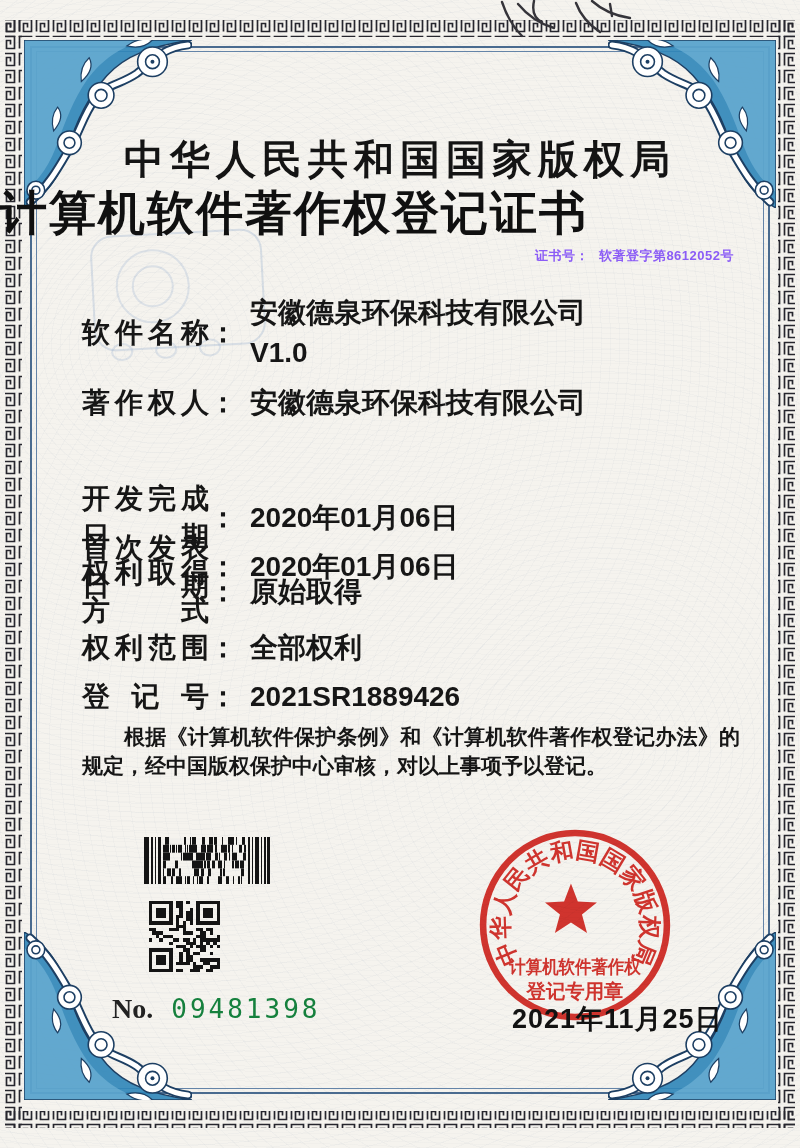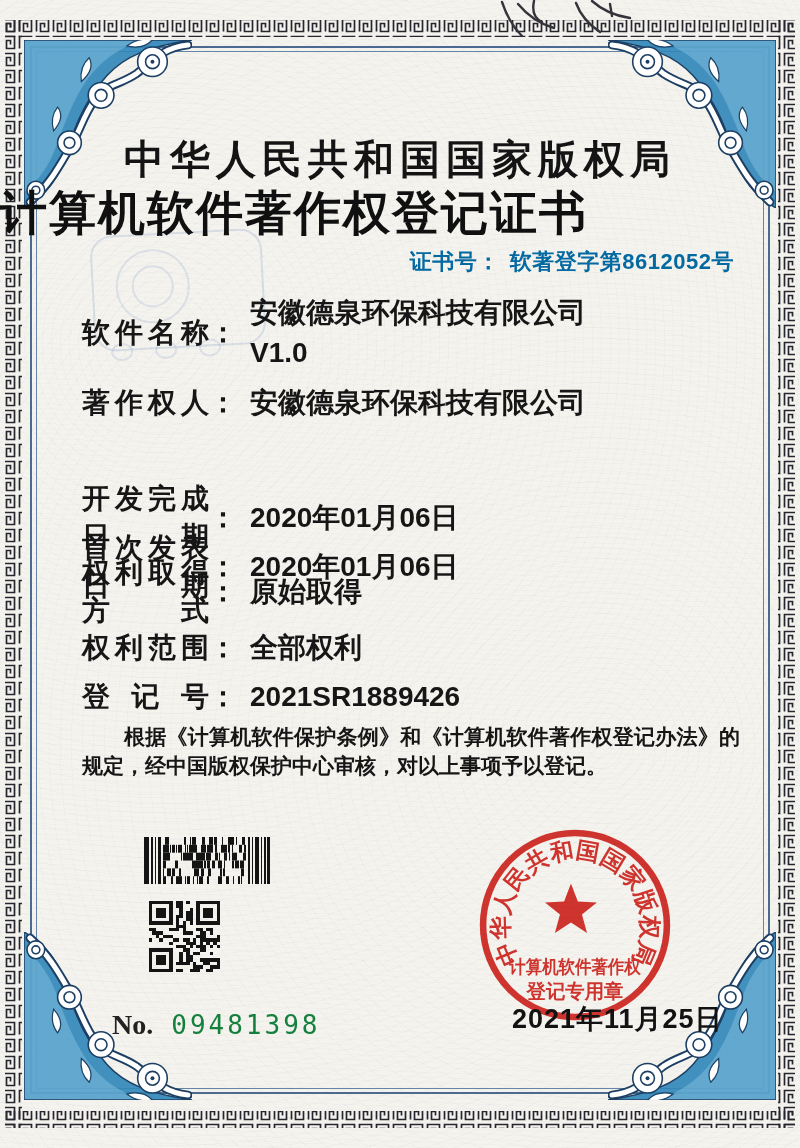--- a/index.html
+++ b/index.html
@@ -35,40 +35,40 @@
     font-family:"Liberation Serif", serif; font-weight:bold;
     font-size:40px; letter-spacing:6px; color:#141414; z-index:3;
   }
   .cert-title {
     position:absolute; top:182px; left:0; right:0; text-align:left;
     font-family:"Liberation Serif", serif; font-weight:bold;
     font-size:47px; letter-spacing:2px; color:#101010; z-index:3;
   }
   .cert-no-row {
     position:absolute; top:247px; right:66px; z-index:3;
-    font-size:22px; font-weight:bold; color:#0369a1; letter-spacing:.5px;margin-left:39px;
+    font-size:13px; font-weight:bold; color:#8b5cf6; letter-spacing:.5px;margin-left:39px;
   }
   .cert-no-row .v { margin-left:10px; }
 
   .field-row { position:absolute; left:82px; display:flex; align-items:center; z-index:3;
     font-size:28px; font-weight:bold; color:#161616; }
   .flabel { display:inline-block; width:127px; text-align:justify; text-align-last:justify; }
   .fcolon { display:inline-block; }
   .fvalue { margin-left:13px; line-height:1.42; }
 
   .statement {
     position:absolute; top:722px; left:82px; right:60px; z-index:3;
     font-size:21px; font-weight:600; line-height:29px;
     text-indent:2em; text-align:justify; color:#161616;
   }
 
   .barcode { position:absolute; left:144px; top:837px; z-index:3; }
   .qrcode  { position:absolute; left:149px; top:901px; z-index:3; }
 
-  .serial-row { position:absolute; left:112px; top:993px; z-index:4; display:flex; align-items:baseline;margin-top:16px; }
+  .serial-row { position:absolute; left:112px; top:993px; z-index:4; display:flex; align-items:baseline; }
   .serial-row .no-label { font-family:"Liberation Serif", serif; font-weight:600; font-size:28px; color:#222; }
   .serial-row .no-value { font-family:"DejaVu Sans Mono", monospace; font-size:26px; letter-spacing:3px; margin-left:18px; }
 
   .seal { position:absolute; left:474px; top:824px; width:202px; height:202px; z-index:3;
     opacity:.92; mix-blend-mode:multiply; }
   .issue-date { position:absolute; left:487px; top:1001px; z-index:4;
     font-size:27px; font-weight:bold; letter-spacing:1px; color:#121212;margin-left:25px; }
 
   .ghost-stamp {
     position:absolute; left:92px; top:232px; width:172px; height:116px; z-index:2;

